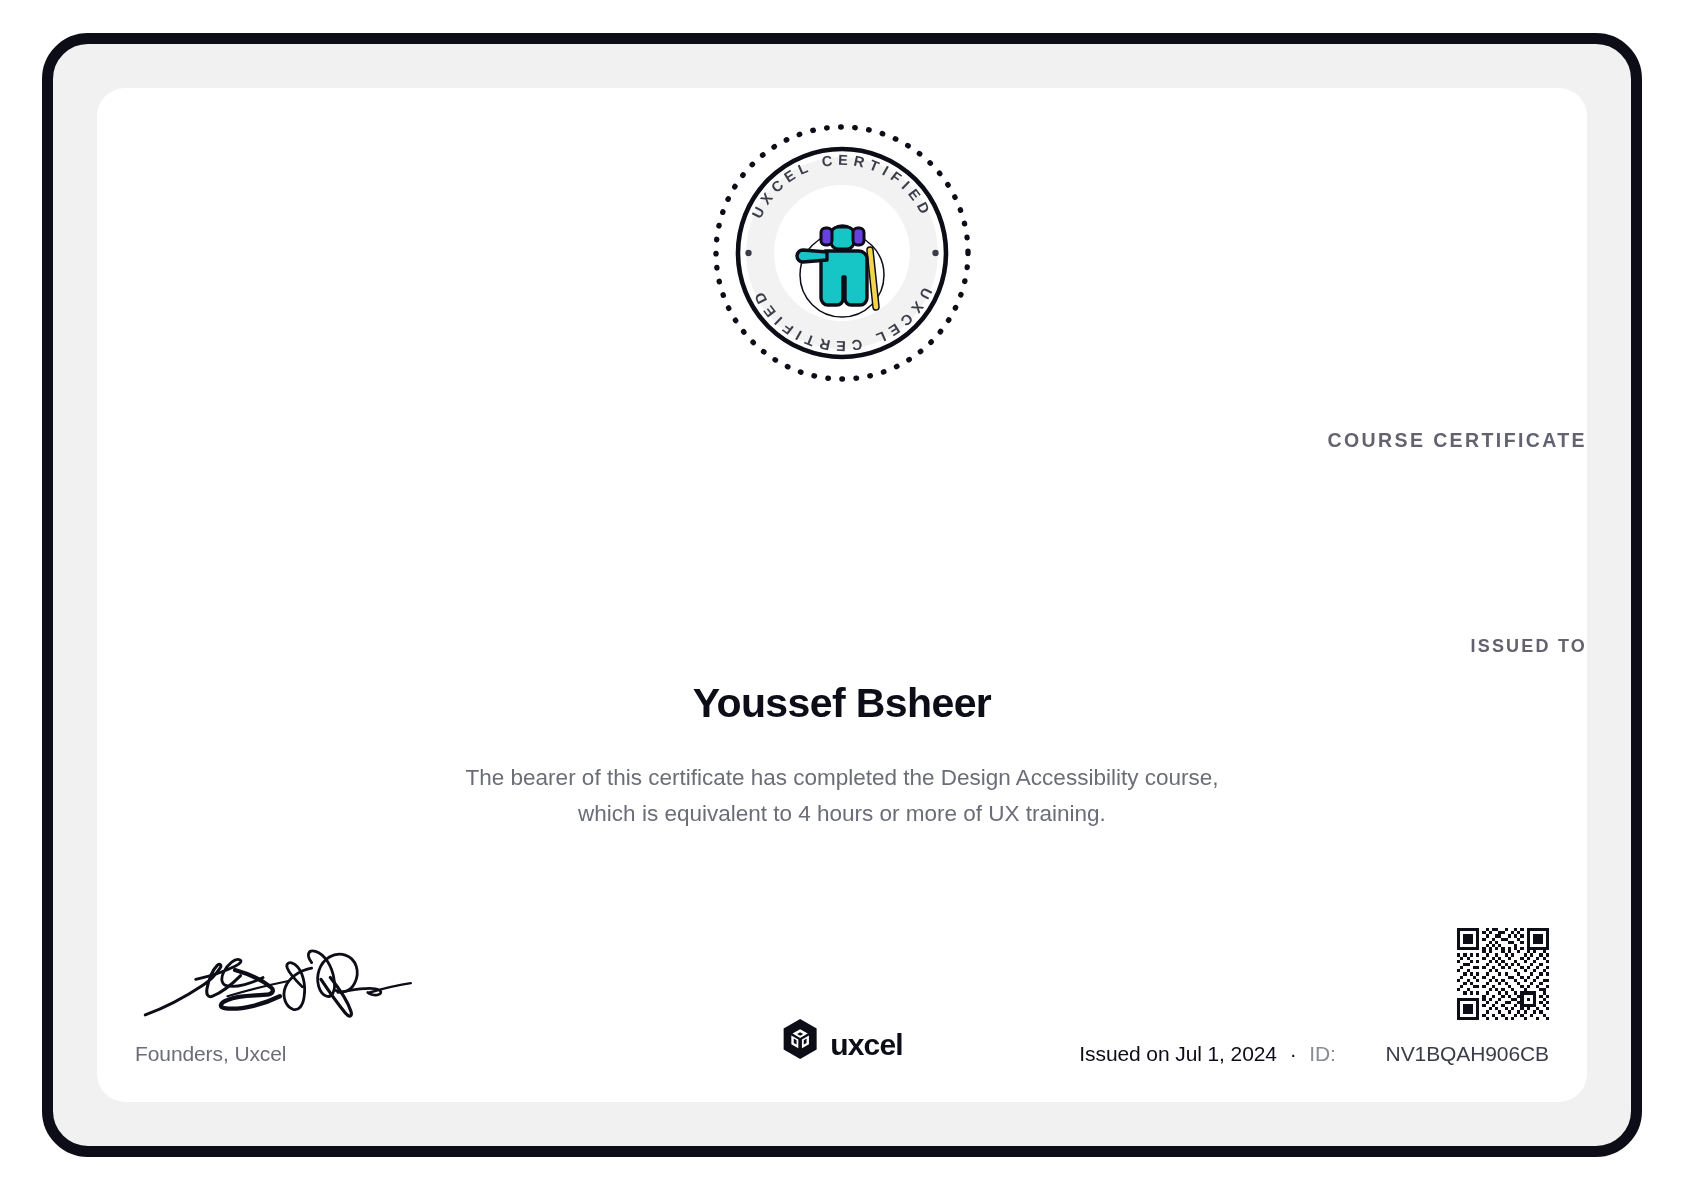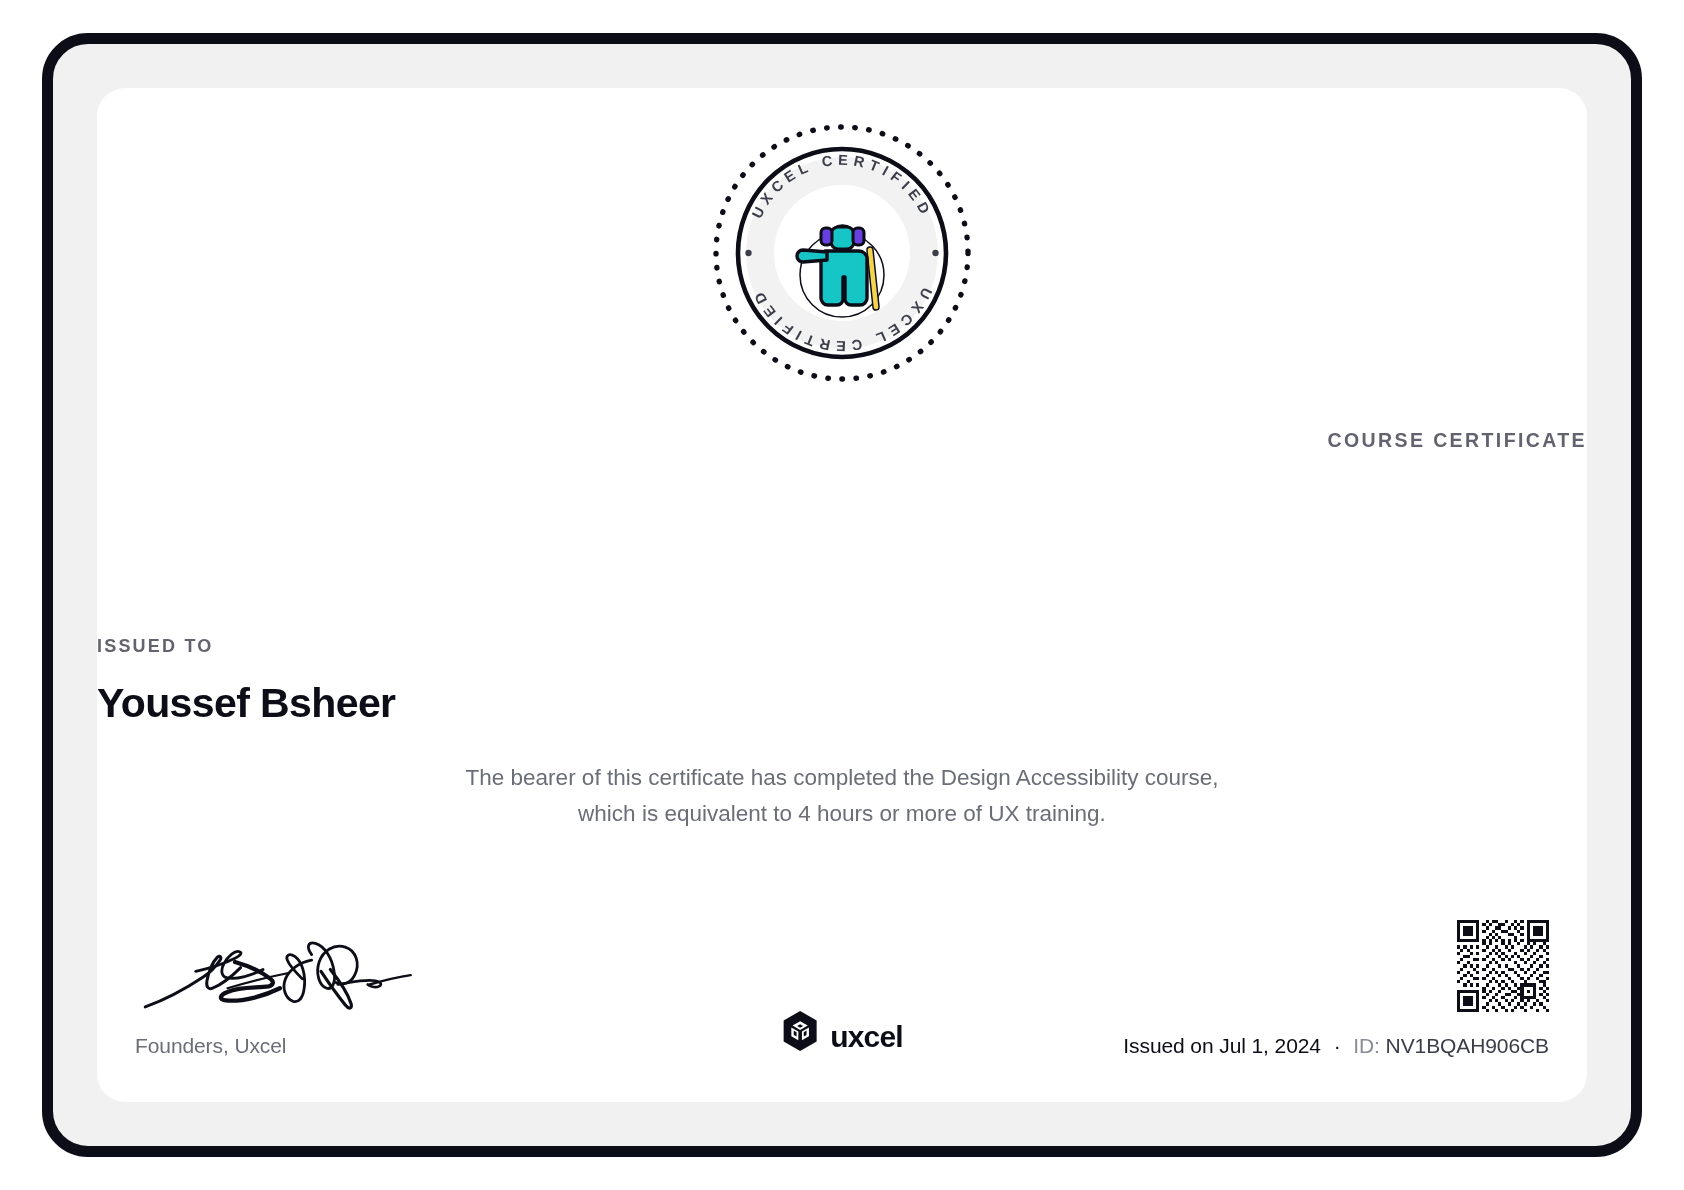--- a/index.html
+++ b/index.html
@@ -82,33 +82,33 @@
     letter-spacing: -2.6px;
     color: #0c0d17;
     white-space: nowrap;
   }
 
   .issued-to-label {
     position: absolute;
     top: 548px;
     left: 0;
     width: 100%;
-    text-align: left;
+    text-align: right;
     font-size: 18px;
     font-weight: bold;
     letter-spacing: 2.2px;
     color: #62636e;
   }
 
   .recipient-name {
     position: absolute;
     top: 592px;
     left: 0;
     width: 100%;
-    text-align: left;
+    text-align: center;
     font-size: 41px;
     font-weight: bold;
     letter-spacing: -0.6px;
     color: #0c0d17;
   }
 
   .cert-body {
     position: absolute;
     top: 672px;
     left: 0;
@@ -118,21 +118,21 @@
     line-height: 1.62;
     color: #6b6d77;
   }
   .cert-body .body-line { display: block; }
 
   
   .footer {
     position: absolute;
     left: 0;
     right: 0;
-    bottom: 36px;
+    bottom: 28px;
     height: 190px;
   }
 
   .sig-block {
     position: absolute;
     left: 38px;
     bottom: 8px;
     width: 420px;
   }
   .sig-art { width: 286px; height: 86px; display: block; margin-left: 0px; }
@@ -176,21 +176,21 @@
   }
   .qr-holder svg { display: block; width: 92px; height: 92px; }
   .meta-line {
     font-size: 21px;
     color: #0c0d17;
     letter-spacing: -0.1px;
     white-space: nowrap;
   }
   .meta-sep { color: #0c0d17; padding: 0 7px; }
   .meta-id-label { color: #8a8c95; text-align: right; }
-  .meta-id-value { color: #3b3d49; }
+  .meta-id-value { color: #3b3d49; margin-left: 44px; }
 </style>
 </head>
 <body>
 
 <div id="certificate-page">
   <div class="cert-frame">
     <div class="cert-card">
 
       <div class="seal-wrap">
         <svg viewBox="0 0 266 266" xmlns="http://www.w3.org/2000/svg" aria-hidden="true">

